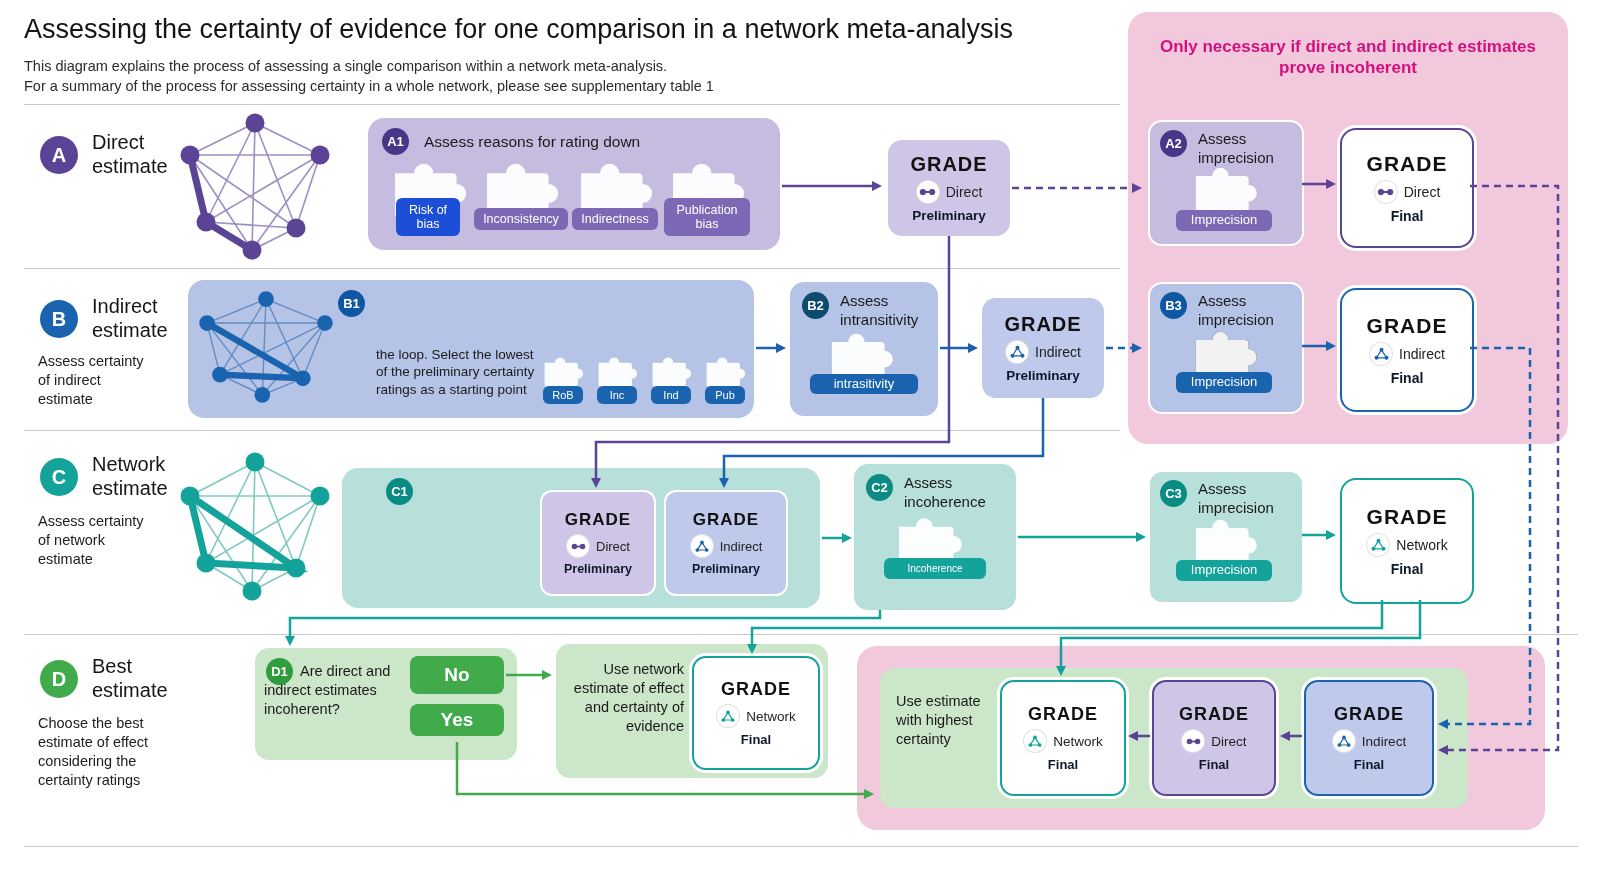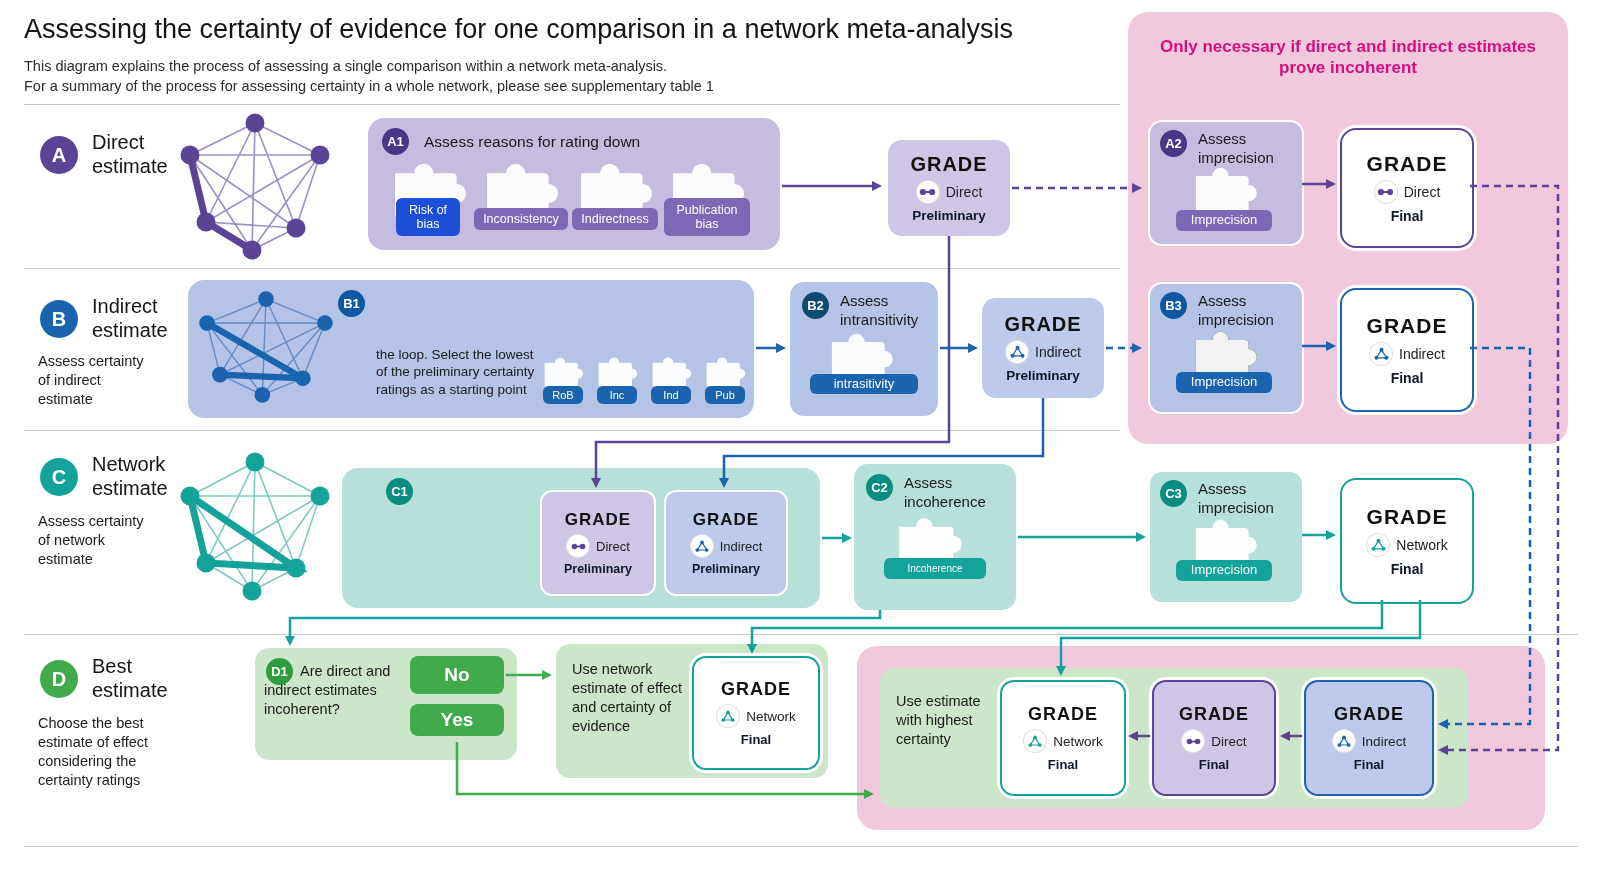--- a/index.html
+++ b/index.html
@@ -286,21 +286,21 @@
   <div class="abs row-title" style="left:92px;top:654px;width:110px;">Best estimate</div>
   <div class="abs row-desc" style="left:38px;top:714px;width:140px;">Choose the best estimate of effect considering the certainty ratings</div>
 
   <div class="box" style="left:255px;top:648px;width:262px;height:112px;background:#cbe6c9;border-radius:14px;"></div>
   <div class="badge sm" style="left:266px;top:658px;background:#2f9c3e;">D1</div>
   <div class="abs" style="left:264px;top:662px;width:134px;font-size:14.5px;line-height:1.3;text-indent:36px;">Are direct and indirect estimates incoherent?</div>
   <div class="pill" style="left:410px;top:656px;width:94px;height:38px;background:#41ab4b;font-size:19px;font-weight:bold;border-radius:8px;">No</div>
   <div class="pill" style="left:410px;top:704px;width:94px;height:32px;background:#41ab4b;font-size:19px;font-weight:bold;border-radius:8px;">Yes</div>
 
   <div class="box" style="left:556px;top:644px;width:272px;height:134px;background:#cbe6c9;border-radius:14px;"></div>
-  <div class="abs" style="left:572px;top:660px;width:112px;font-size:14.5px;line-height:1.3;">Use network estimate of effect and certainty of evidence</div>
+  <div class="abs" style="left:572px;top:660px;width:112px;font-size:14.5px;line-height:1.3;text-align:right;">Use network estimate of effect and certainty of evidence</div>
   <div class="grade" style="left:692px;top:656px;width:124px;height:110px;background:#fff;border:2.5px solid #14a39a;box-shadow:0 0 0 3px #fff;border-radius:14px;">
     <div class="g-name" style="font-size:18px;">GRADE</div>
     <div class="g-type" style="font-size:13.5px;">
       <span class="icircle">
         <svg width="14" height="13" viewBox="0 0 24 22">
             <path d="M12 4 L4 17 L20 17 Z" stroke="#14a39a" stroke-width="2" fill="none"></path>
             <circle cx="12" cy="4" r="3.2" fill="#14a39a"></circle>
             <circle cx="4" cy="17" r="3.2" fill="#14a39a"></circle>
             <circle cx="20" cy="17" r="3.2" fill="#14a39a"></circle>
           </svg>

